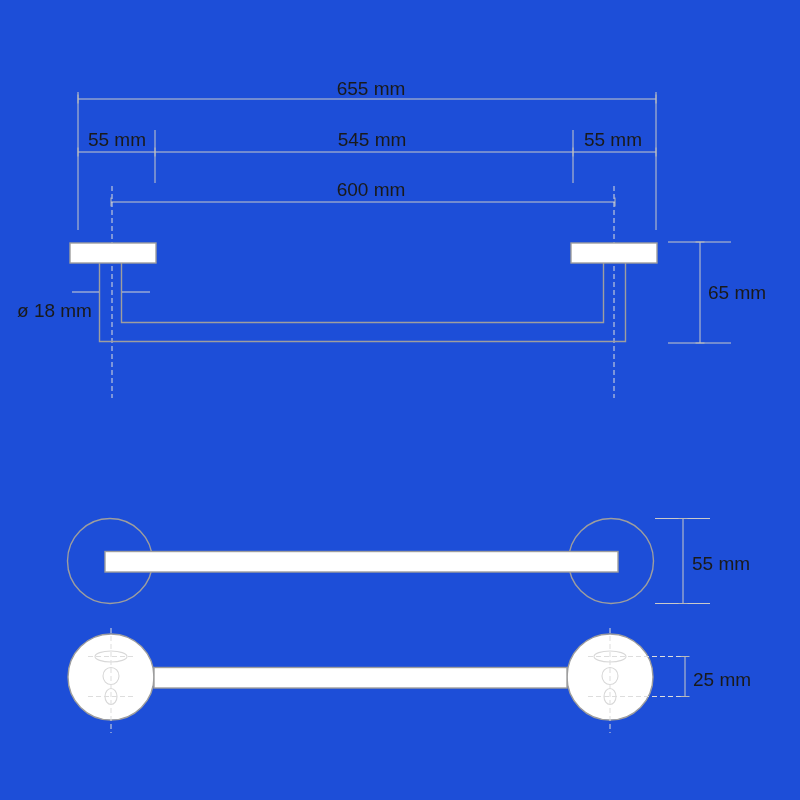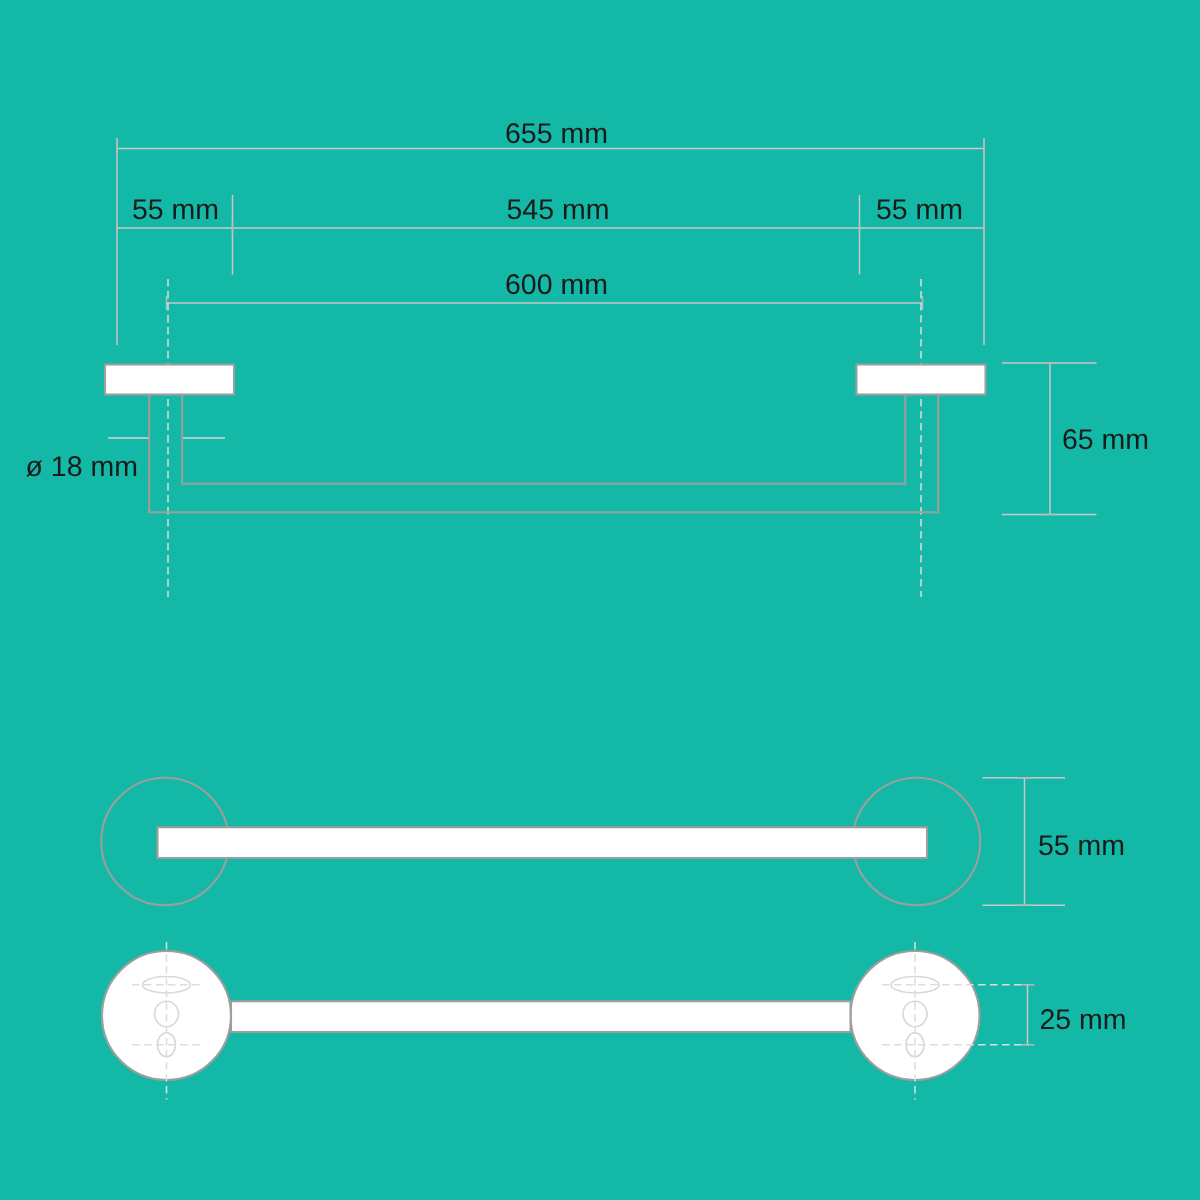--- a/index.html
+++ b/index.html
@@ -8,21 +8,21 @@
     background: #ffffff;
     width: 800px;
     height: 800px;
     overflow: hidden;
     font-family: "Liberation Sans", sans-serif;
   }
   .canvas {
     position: relative;
     width: 800px;
     height: 800px;
-    background: #14b8a6;
+    background: #1d4ed8;
   }
   svg { display: block; }
   .part   { stroke: #9e9e9e; stroke-width: 1.4; fill: none; }
   .partf  { stroke: #9e9e9e; stroke-width: 1.4; fill: #ffffff; }
   .dim    { stroke: #c9c9c9; stroke-width: 1; fill: none; }
   .tick   { stroke: #b9b9b9; stroke-width: 1; }
   .leader { stroke: #d4d4d4; stroke-width: 1; fill: none; }
   .cl     { stroke: #dddddd; stroke-width: 1; fill: none; stroke-dasharray: 5 3; }
   .hole   { stroke: #d8d8d8; stroke-width: 1.1; fill: none; }
   text.lbl {

